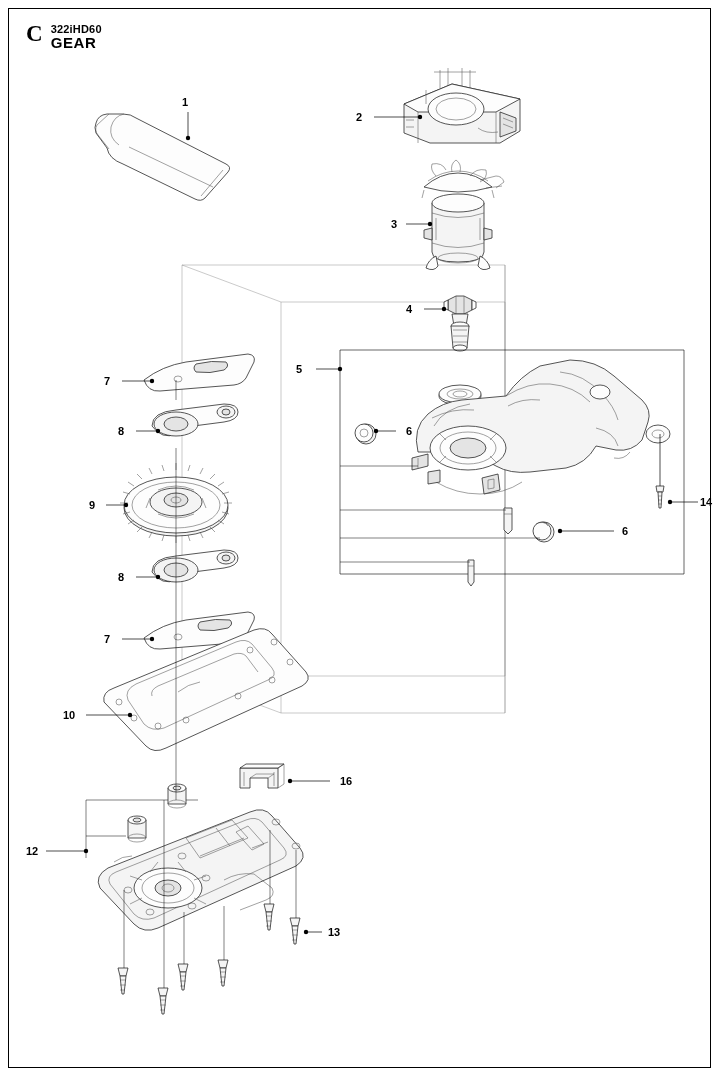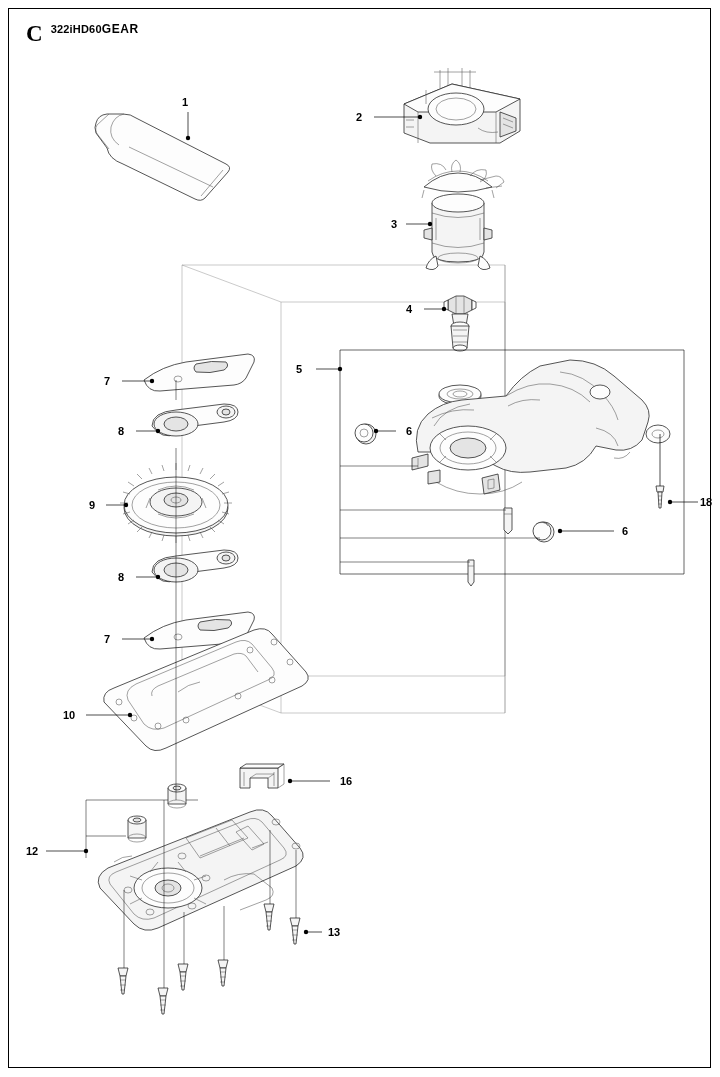--- a/index.html
+++ b/index.html
@@ -35,30 +35,31 @@
   }
   #header .section-letter {
     font-size: 23px;
     font-weight: bold;
     line-height: 23px;
     margin-right: 8px;
     font-family: "Liberation Serif", serif;
   }
   #header .titles {
     display: flex;
+    flex-direction: column;
     padding-top: 1px;
   }
   #header .model {
     font-size: 11px;
     font-weight: bold;
     line-height: 13px;
     letter-spacing: 0.2px;
   }
   #header .subtitle {
-    font-size: 12px;
+    font-size: 15px;
     font-weight: bold;
     line-height: 13px;
     letter-spacing: 0.6px;
   }
   .callout {
     position: absolute;
     font-size: 11px;
     font-weight: bold;
     color: #000;
     line-height: 11px;
@@ -435,15 +436,15 @@
   <div class="callout" style="left:622px; top:526px;">6</div>
   <div class="callout" style="left:104px; top:376px;">7</div>
   <div class="callout" style="left:118px; top:426px;">8</div>
   <div class="callout" style="left:89px; top:500px;">9</div>
   <div class="callout" style="left:118px; top:572px;">8</div>
   <div class="callout" style="left:104px; top:634px;">7</div>
   <div class="callout" style="left:63px; top:710px;">10</div>
   <div class="callout" style="left:340px; top:776px;">16</div>
   <div class="callout" style="left:26px; top:846px;">12</div>
   <div class="callout" style="left:328px; top:927px;text-align:center;">13</div>
-  <div class="callout" style="left:700px; top:497px;">18</div>
+  <div class="callout" style="left:700px; top:497px;">14</div>
 
 </div>
 
 </body></html>

